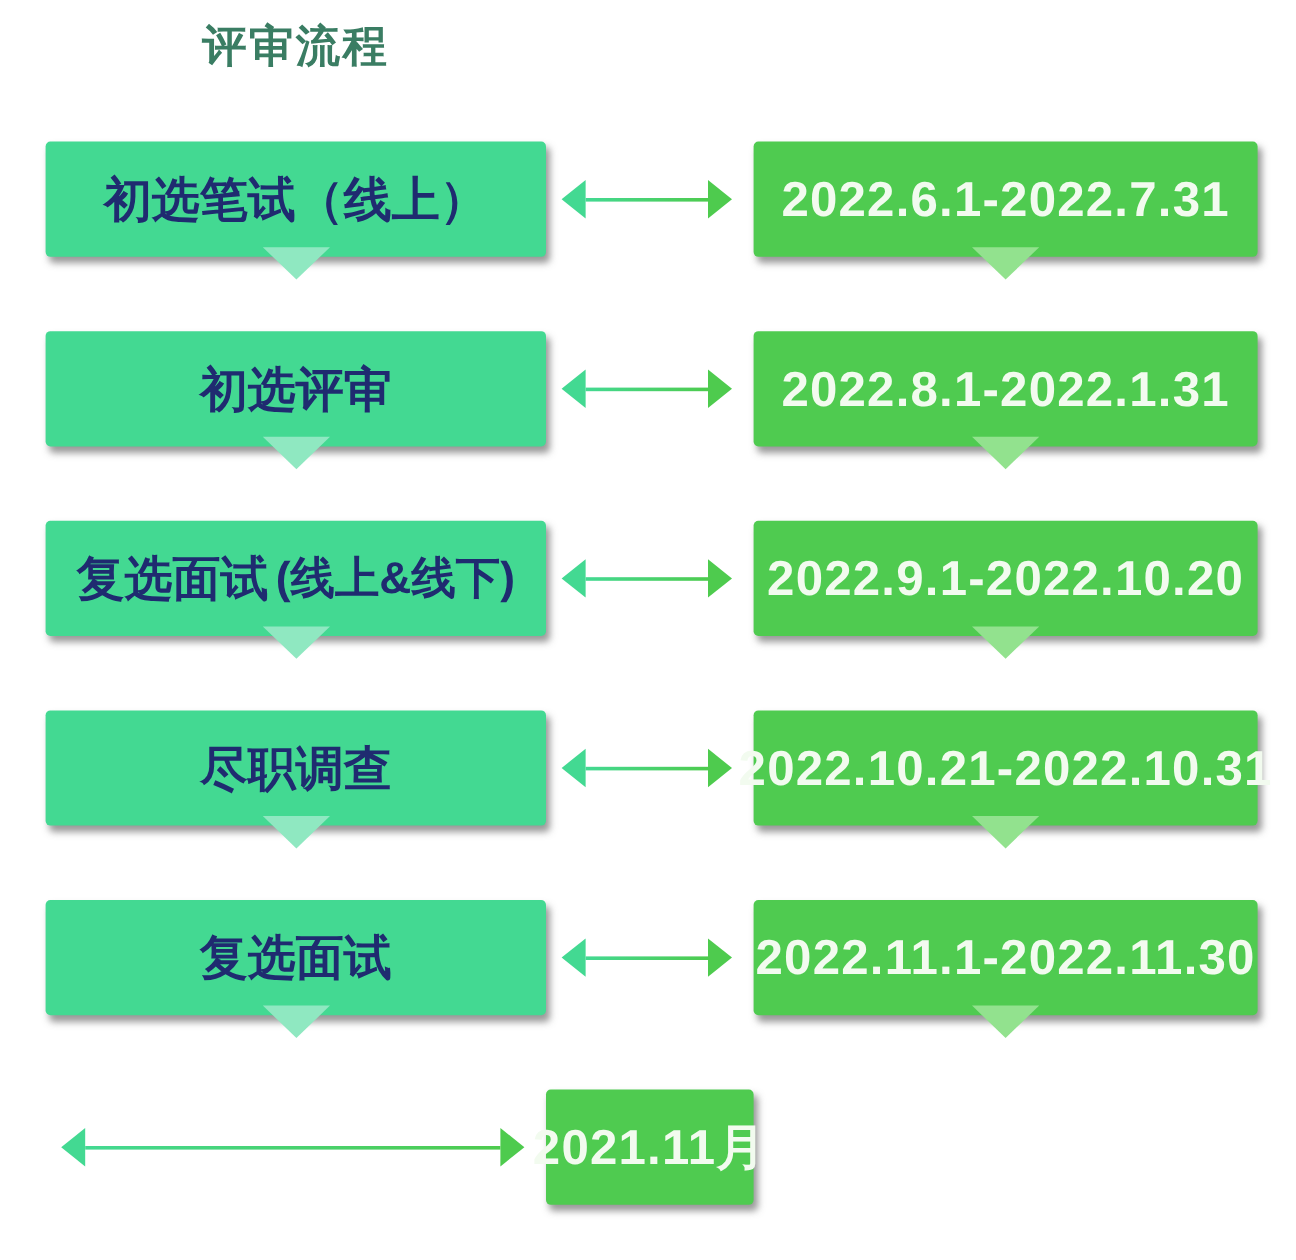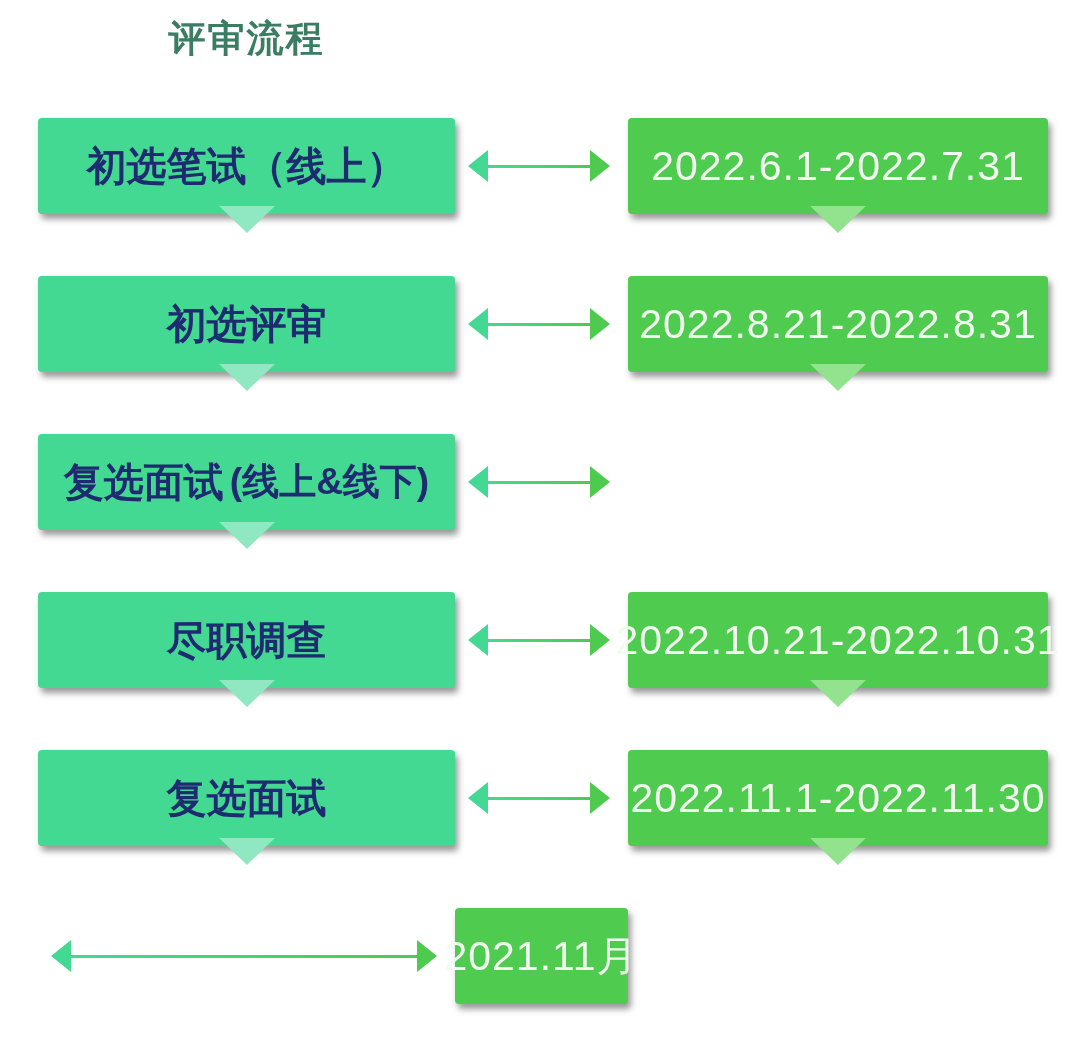--- a/index.html
+++ b/index.html
@@ -75,21 +75,21 @@
   }
   .step-note {
     font-weight: 700;
     font-size: 37px;
     margin-left: 6px;
   }
   .datebox {
     background: var(--date_box);
     color: var(--date_text);
     font-size: 41px;
-    font-weight: 400;
+    font-weight: 700;
     letter-spacing: 1px;
   }
 
   .tri {
     position: absolute;
     top: calc(100% + 16px);
     left: 50%;
     transform: translateX(-50%);
     width: 0;
     height: 0;
@@ -161,39 +161,45 @@
       </div>
       <div class="tri tri-left"></div>
     </div>
     <div class="arrow">
       <span class="head head-l"></span>
       <span class="shaft"></span>
       <span class="head head-r"></span>
     </div>
     <div class="cellwrap">
       <div class="datebox">
-        <span>2022.8.21-2022.8.31</span>
+        <span>2022.8.1-2022.1.31</span>
       </div>
       <div class="tri tri-right"></div>
     </div>
   </div>
 
   <div class="grid row">
     <div class="cellwrap">
       <div class="stepbox">
         <span class="step-main">复选面试</span>
         <span class="step-note">(线上&amp;线下)</span>
       </div>
       <div class="tri tri-left"></div>
     </div>
     <div class="arrow">
       <span class="head head-l"></span>
       <span class="shaft"></span>
       <span class="head head-r"></span>
     </div>
+    <div class="cellwrap">
+      <div class="datebox">
+        <span>2022.9.1-2022.10.20</span>
+      </div>
+      <div class="tri tri-right"></div>
+    </div>
   </div>
 
   <div class="grid row">
     <div class="cellwrap">
       <div class="stepbox">
         <span class="step-main">尽职调查</span>
 
       </div>
       <div class="tri tri-left"></div>
     </div>

